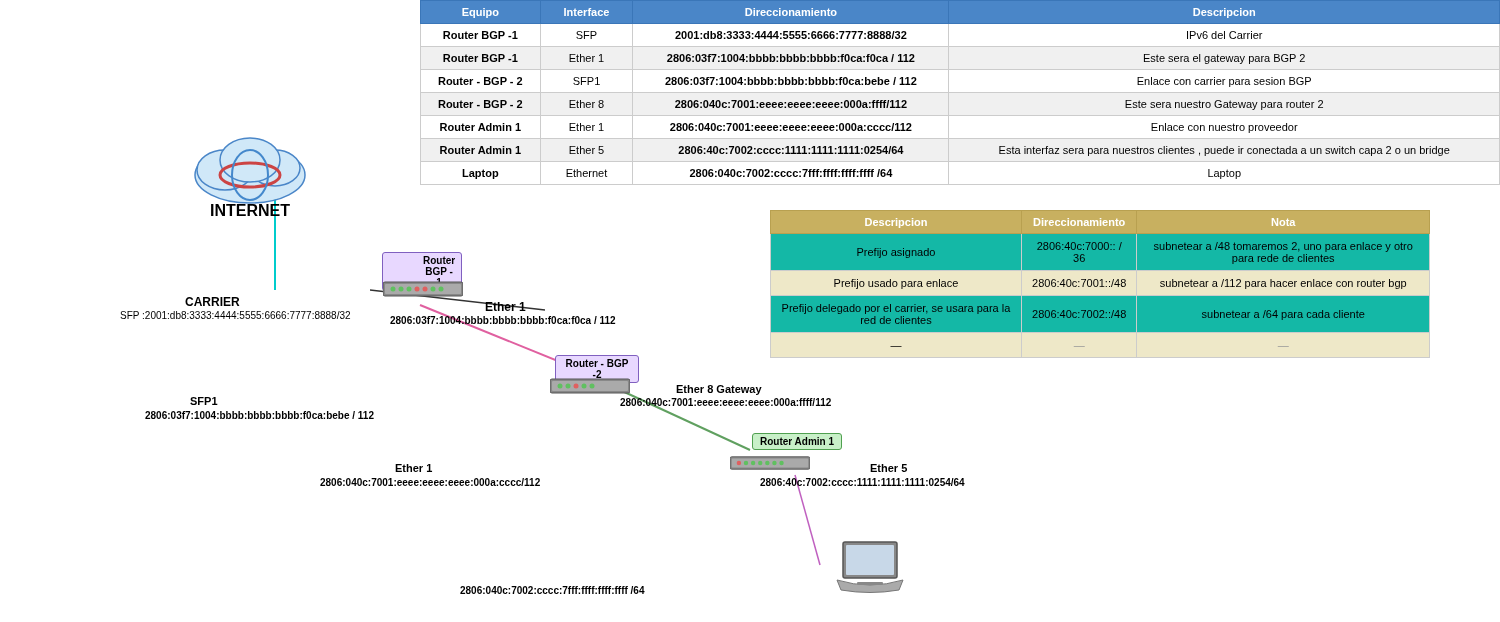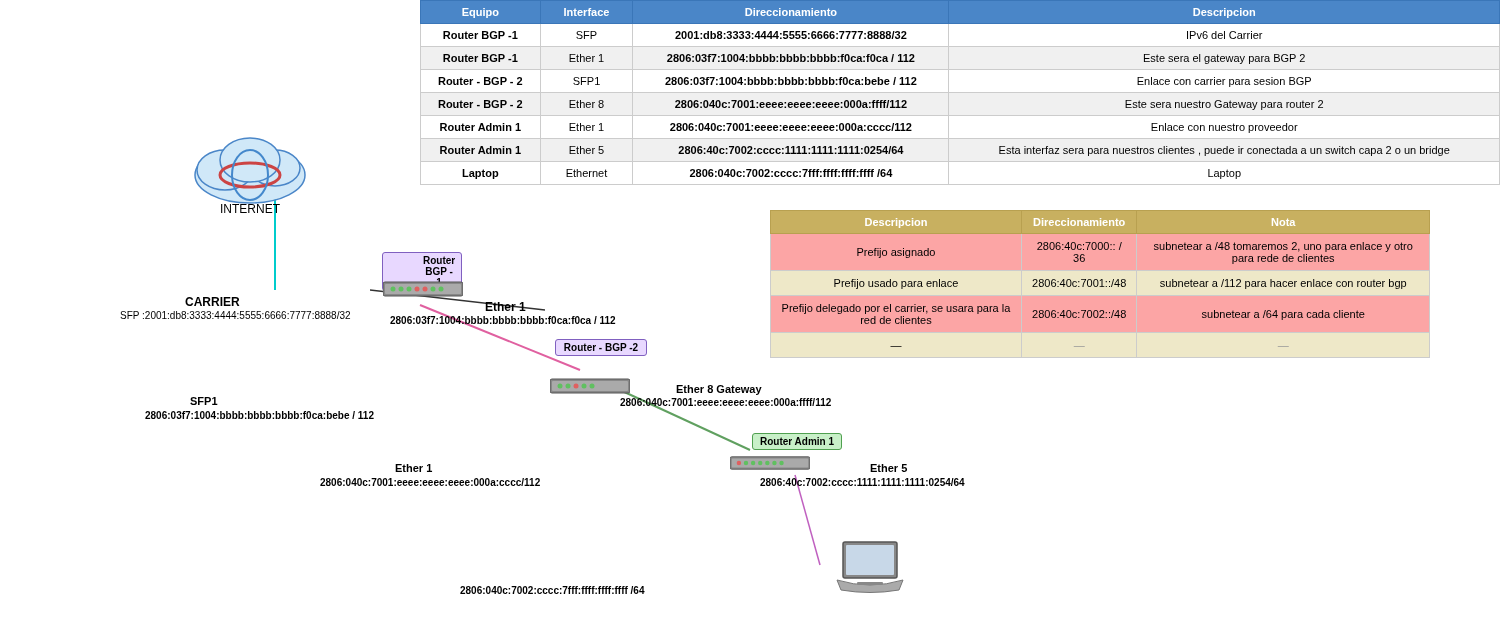--- a/index.html
+++ b/index.html
@@ -66,21 +66,21 @@
       background: #c8b060;
       color: #fff;
       padding: 5px 8px;
       text-align: center;
       border: 1px solid #b8a050;
     }
     table.table2 td {
       padding: 6px 8px;
       text-align: center;
       border: 1px solid #ccc;
-      background: #fca5a5;
+      background: #14b8a6;
     }
     table.table2 tr:nth-child(even) td {
       background: #eee8c8;
     }
 
     
     .diagram {
       position: absolute;
       top: 0;
       left: 0;
@@ -255,21 +255,21 @@
     <svg width="130" height="90" viewBox="0 0 130 90">
 
       <ellipse cx="65" cy="55" rx="55" ry="28" fill="#d0e8f8" stroke="#4a86c8" stroke-width="1.5"></ellipse>
       <ellipse cx="40" cy="50" rx="28" ry="20" fill="#d0e8f8" stroke="#4a86c8" stroke-width="1.5"></ellipse>
       <ellipse cx="90" cy="48" rx="25" ry="18" fill="#d0e8f8" stroke="#4a86c8" stroke-width="1.5"></ellipse>
       <ellipse cx="65" cy="40" rx="30" ry="22" fill="#d0e8f8" stroke="#4a86c8" stroke-width="1.5"></ellipse>
 
       <ellipse cx="65" cy="55" rx="30" ry="12" fill="none" stroke="#cc4444" stroke-width="3"></ellipse>
       <ellipse cx="65" cy="55" rx="18" ry="25" fill="none" stroke="#4488cc" stroke-width="2"></ellipse>
     </svg>
-    <div style="font-weight:normal;font-size:12px;margin-top:-10px;">INTERNET</div>
+    <div style="font-weight:bold;font-size:16px;margin-top:-10px;">INTERNET</div>
   </div>
 
   <div style="position:absolute;left:185px;top:295px;font-weight:bold;font-size:12px;">CARRIER</div>
   <div style="position:absolute;left:120px;top:310px;font-size:10px;">SFP :2001:db8:3333:4444:5555:6666:7777:8888/32</div>
 
   <div class="router-box" style="left:382px;top:252px;width:80px;padding-left:40px;">Router BGP -
 1</div>
 
   <div class="router-device" style="left:383px;top:278px;">
     <svg viewBox="0 0 80 22" width="80" height="22">
@@ -282,21 +282,21 @@
       <circle cx="34" cy="11" r="2.5" fill="#e06060"></circle>
       <circle cx="42" cy="11" r="2.5" fill="#e06060"></circle>
       <circle cx="50" cy="11" r="2.5" fill="#60c060"></circle>
       <circle cx="58" cy="11" r="2.5" fill="#60c060"></circle>
     </svg>
   </div>
 
   <div style="position:absolute;left:485px;top:300px;font-weight:bold;font-size:12px;">Ether 1</div>
   <div style="position:absolute;left:390px;top:315px;font-size:10px;font-weight:bold;">2806:03f7:1004:bbbb:bbbb:bbbb:f0ca:f0ca / 112</div>
 
-  <div class="router-box" style="left:555px;top:339px;width:92px;">Router - BGP -2</div>
+  <div class="router-box" style="left:555px;top:355px;width:84px;">Router - BGP -2</div>
 
   <div class="router-device" style="left:550px;top:375px;">
     <svg viewBox="0 0 80 22" width="80" height="22">
       <rect x="0" y="4" width="80" height="14" rx="2" fill="#888" stroke="#555" stroke-width="1"></rect>
       <rect x="2" y="6" width="76" height="10" rx="1" fill="#aaa"></rect>
       <circle cx="10" cy="11" r="2.5" fill="#60c060"></circle>
       <circle cx="18" cy="11" r="2.5" fill="#60c060"></circle>
       <circle cx="26" cy="11" r="2.5" fill="#e06060"></circle>
       <circle cx="34" cy="11" r="2.5" fill="#60c060"></circle>
       <circle cx="42" cy="11" r="2.5" fill="#60c060"></circle>

